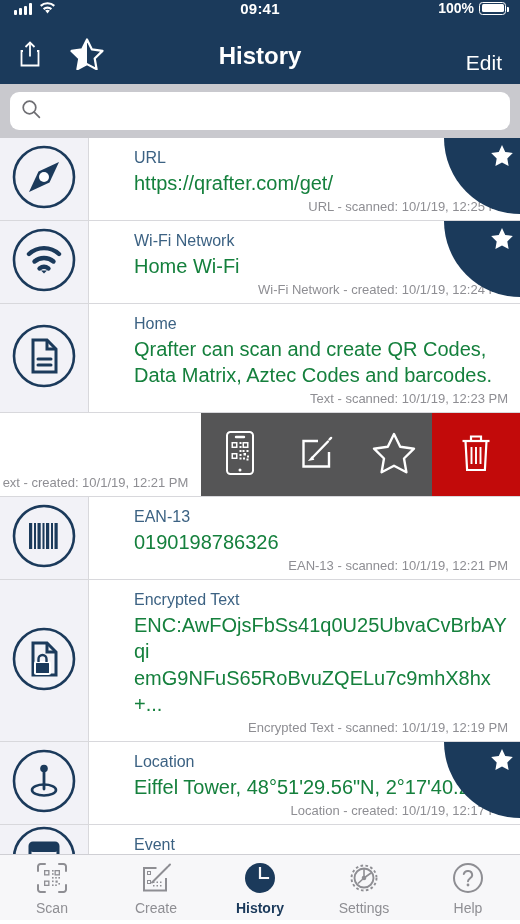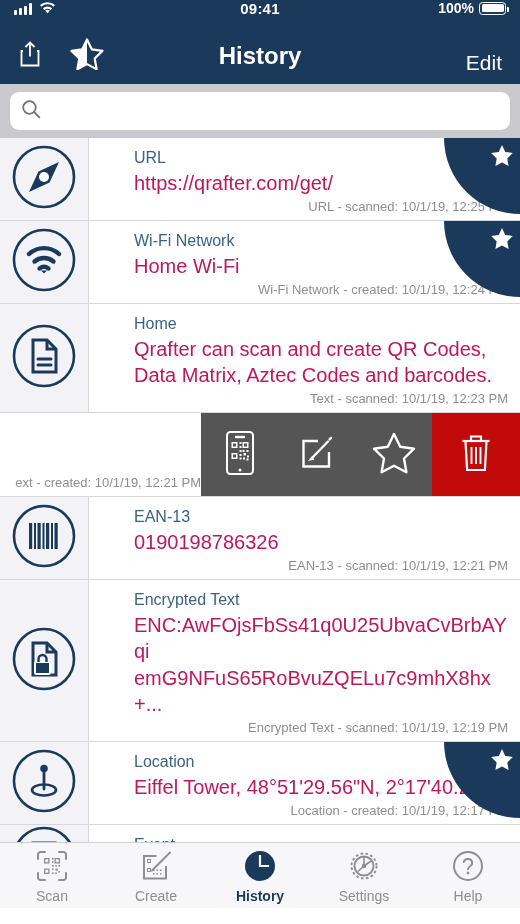--- a/index.html
+++ b/index.html
@@ -82,21 +82,21 @@
     border-right:1px solid #d8d8dc;
   }
   .row-body {
     flex:1; padding:9px 12px 4px 12px; position:relative;
     min-width:0;
   }
   .row-type {
     font-size:16px; color:#3c6283; line-height:1.35; margin-bottom:1px;
   }
   .row-value {
-    font-size:20px; color:#be185d; line-height:1.32;
+    font-size:20px; color:#15803d; line-height:1.32;
     white-space:pre-line; word-break:break-all;
   }
   .row-meta {
     font-size:13px; color:#8e8e93; text-align:right;
     padding-top:3px; padding-bottom:2px; white-space:nowrap;
   }
 
   
   .fav-corner {
     position:absolute; top:0; right:0; width:76px; height:76px;
@@ -111,31 +111,31 @@
 
   
   .swiperow {
     display:flex; position:relative; height:84px;
     border-bottom:1px solid #d8d8dc; background:#fff; overflow:hidden;
   }
   .swipe-under {
     flex:1; position:relative; background:#fff;
     display:flex; flex-direction:column; justify-content:flex-end;
   }
-  .swipe-under .row-meta { padding-right:0; padding-bottom:6px; }
+  .swipe-under .row-meta { padding-right:10px; padding-bottom:6px;text-align:center; }
   .swipe-actions { display:flex; height:100%; }
   .sa {
     width:77px; display:flex; align-items:center; justify-content:center;
     background:#555556;
   }
   .sa.delete { background:#c20a0a; width:88px; }
 
   
   .tabbar {
-    position:absolute; left:0; right:0; bottom:16px; height:66px;
+    position:absolute; left:0; right:0; bottom:4px; height:66px;
     background:#f7f7f9; border-top:1px solid #cfcfd4;
     display:flex;
   }
   .tab {
     flex:1; display:flex; flex-direction:column;
     align-items:center; justify-content:center; gap:3px;
     color:#8e8e93; font-size:14px;
   }
   .tab.active { color:#1b3a5b; font-weight:bold; }
   .tab-label { line-height:1; }

